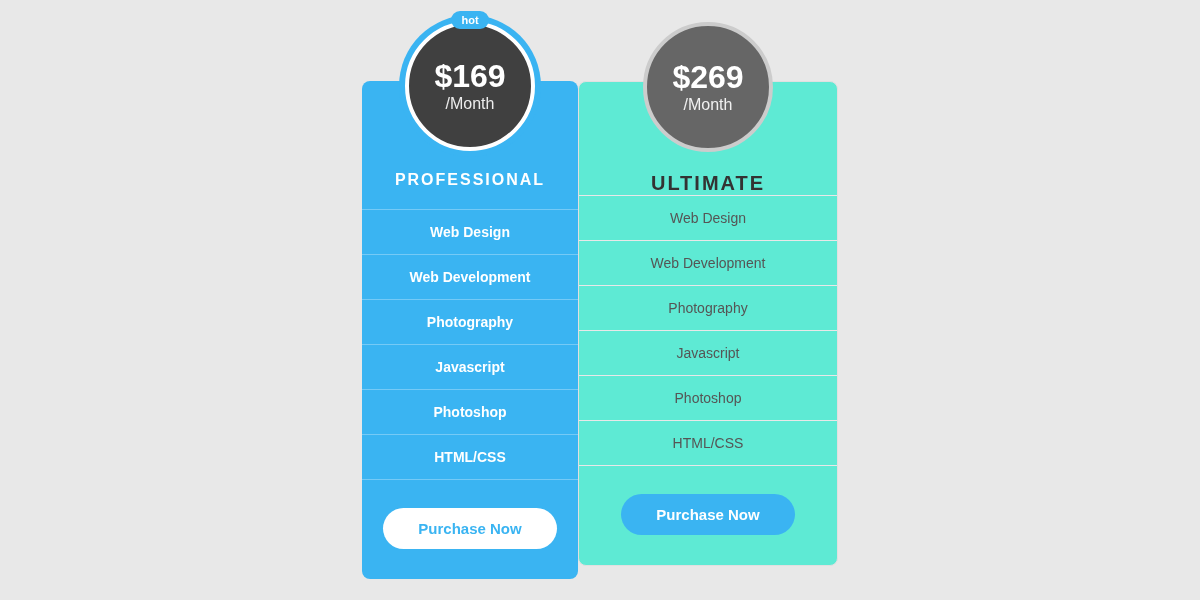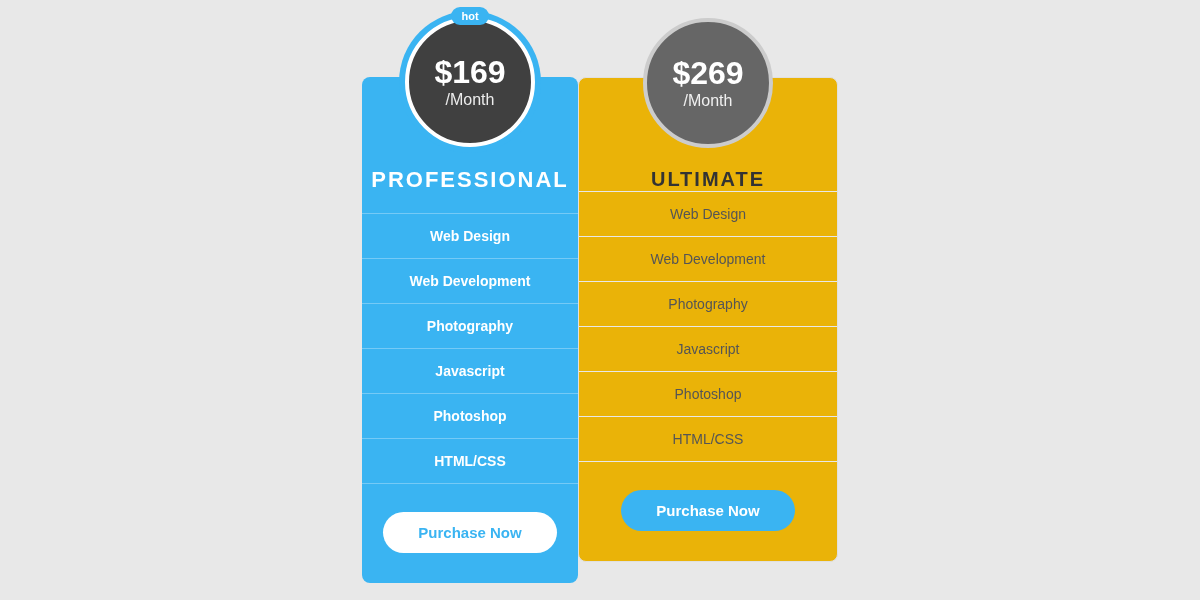--- a/index.html
+++ b/index.html
@@ -89,21 +89,21 @@
       line-height: 1.1;
     }
 
     .price-period {
       font-size: 16px;
       opacity: 0.9;
     }
 
     .card-title-pro {
       color: white;
-      font-size: 22px;
+      font-size: 16px;
       font-weight: bold;
       letter-spacing: 2px;
       text-align: center;
       margin-top: 90px;
       margin-bottom: 20px;
       padding: 0 10px;
     }
 
     .features-list-pro {
       width: 100%;
@@ -130,21 +130,21 @@
       border: none;
       border-radius: 30px;
       padding: 12px 35px;
       font-size: 15px;
       font-weight: bold;
       cursor: pointer;
     }
 
     
     .card-ultimate {
-      background-color: #eab308;
+      background-color: #5eead4;
       width: 260px;
       border: 1px solid #e0e0e0;
       border-radius: 8px;
       padding-bottom: 30px;
       position: relative;
       margin-top: 20px;
       display: flex;
       flex-direction: column;
       align-items: center;
     }

